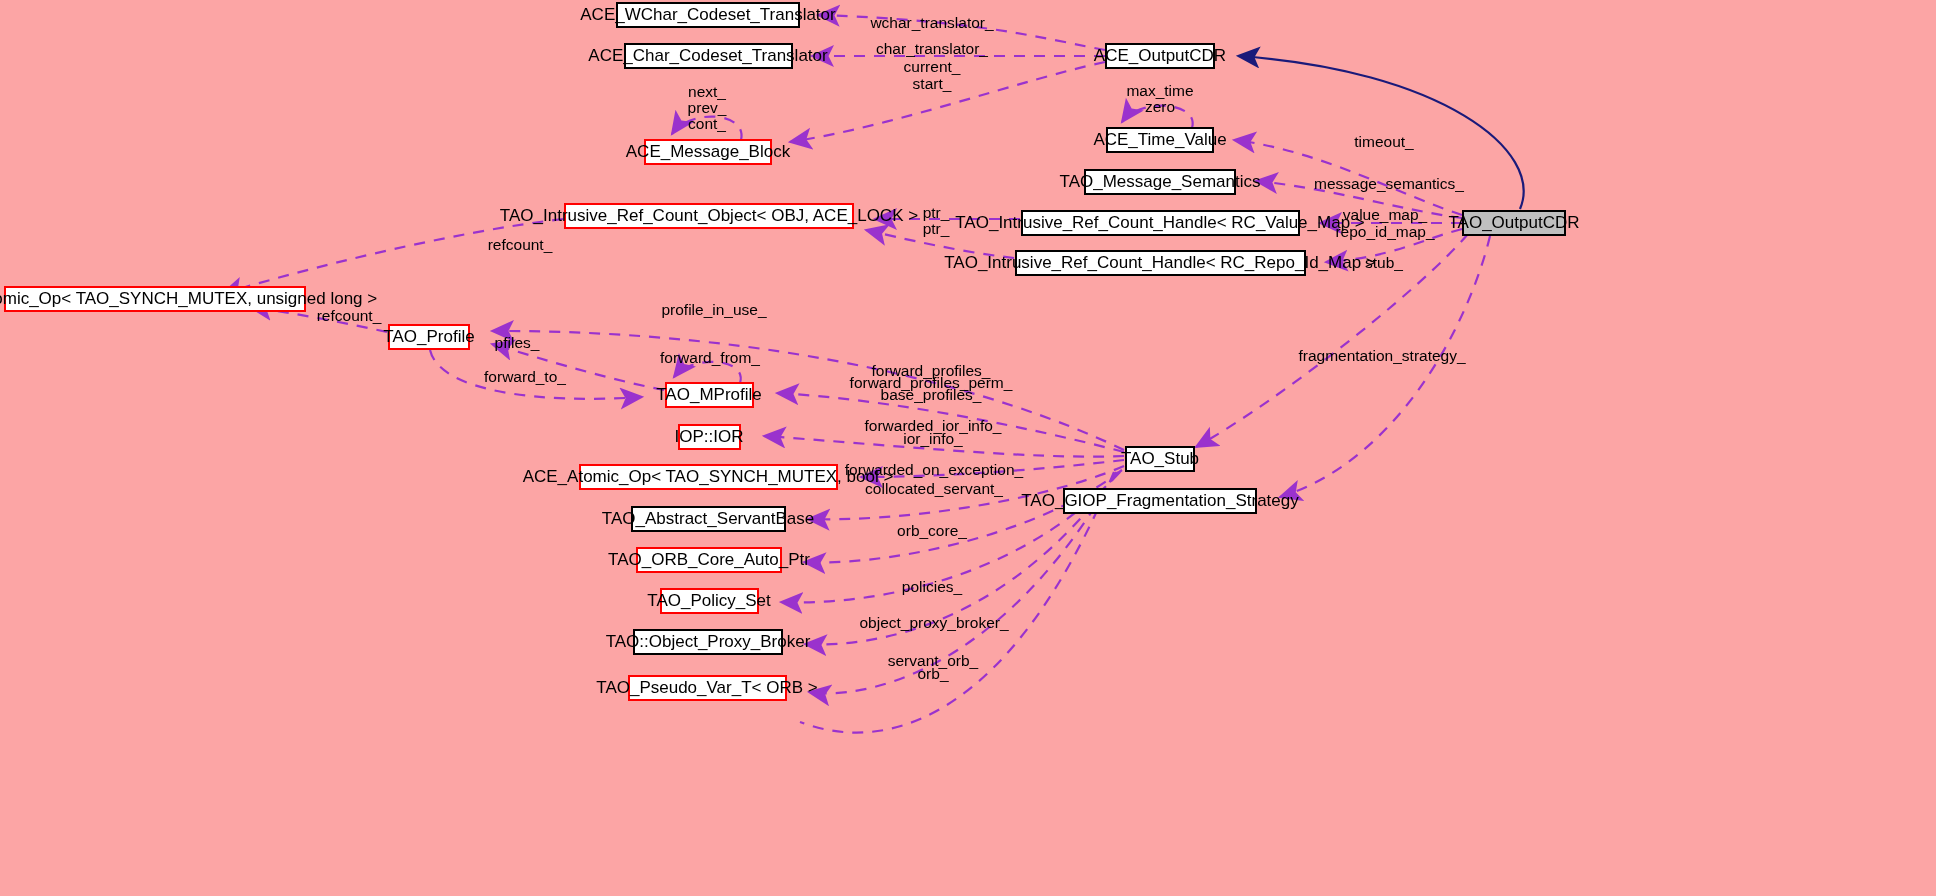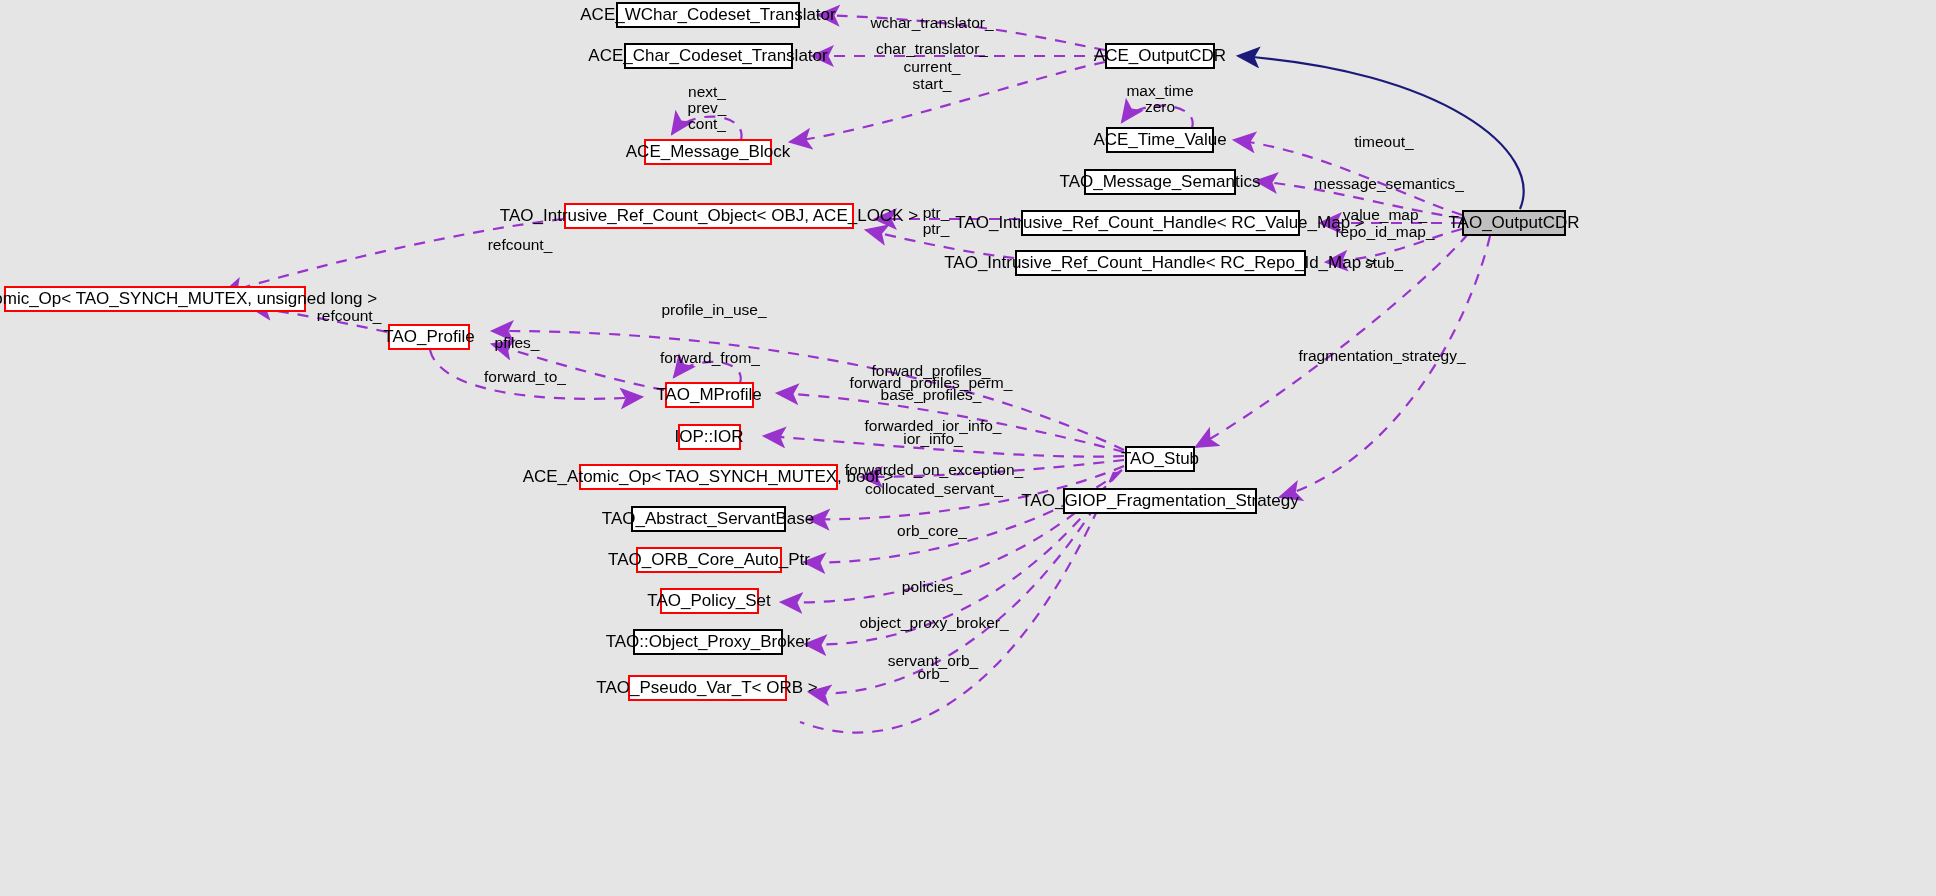--- a/index.html
+++ b/index.html
@@ -4,21 +4,21 @@
 <style>
   html, body {
     margin: 0;
     padding: 0;
     background: #ffffff;
   }
   #diagram-root {
     position: relative;
     width: 1936px;
     height: 896px;
-    background: #e5e5e5;
+    background: #fca5a5;
     font-family: "Liberation Sans", sans-serif;
     overflow: hidden;
   }
   svg#graph {
     position: absolute;
     top: 0;
     left: 0;
     width: 1936px;
     height: 896px;
   }

